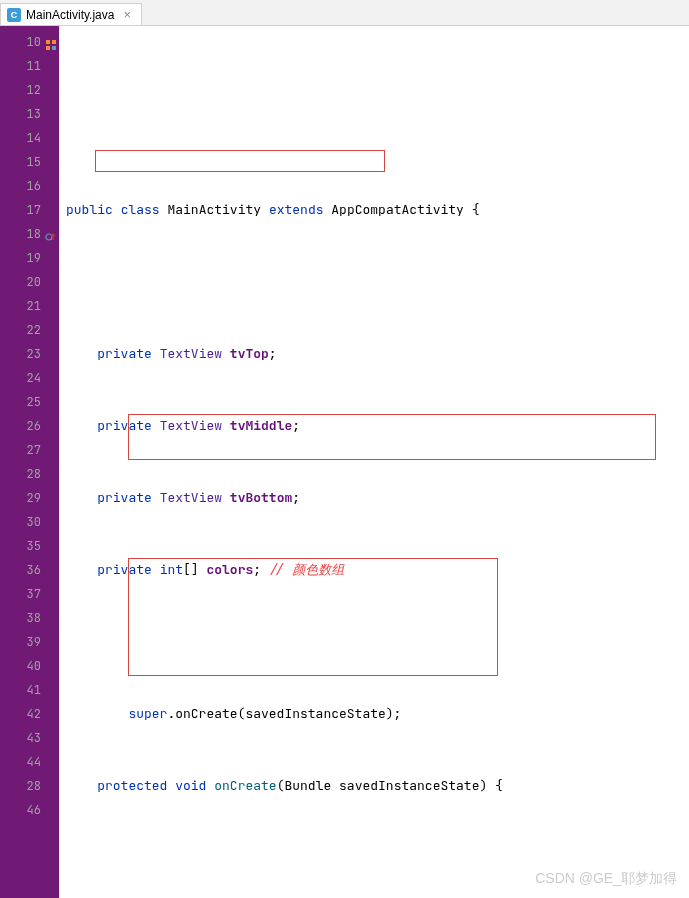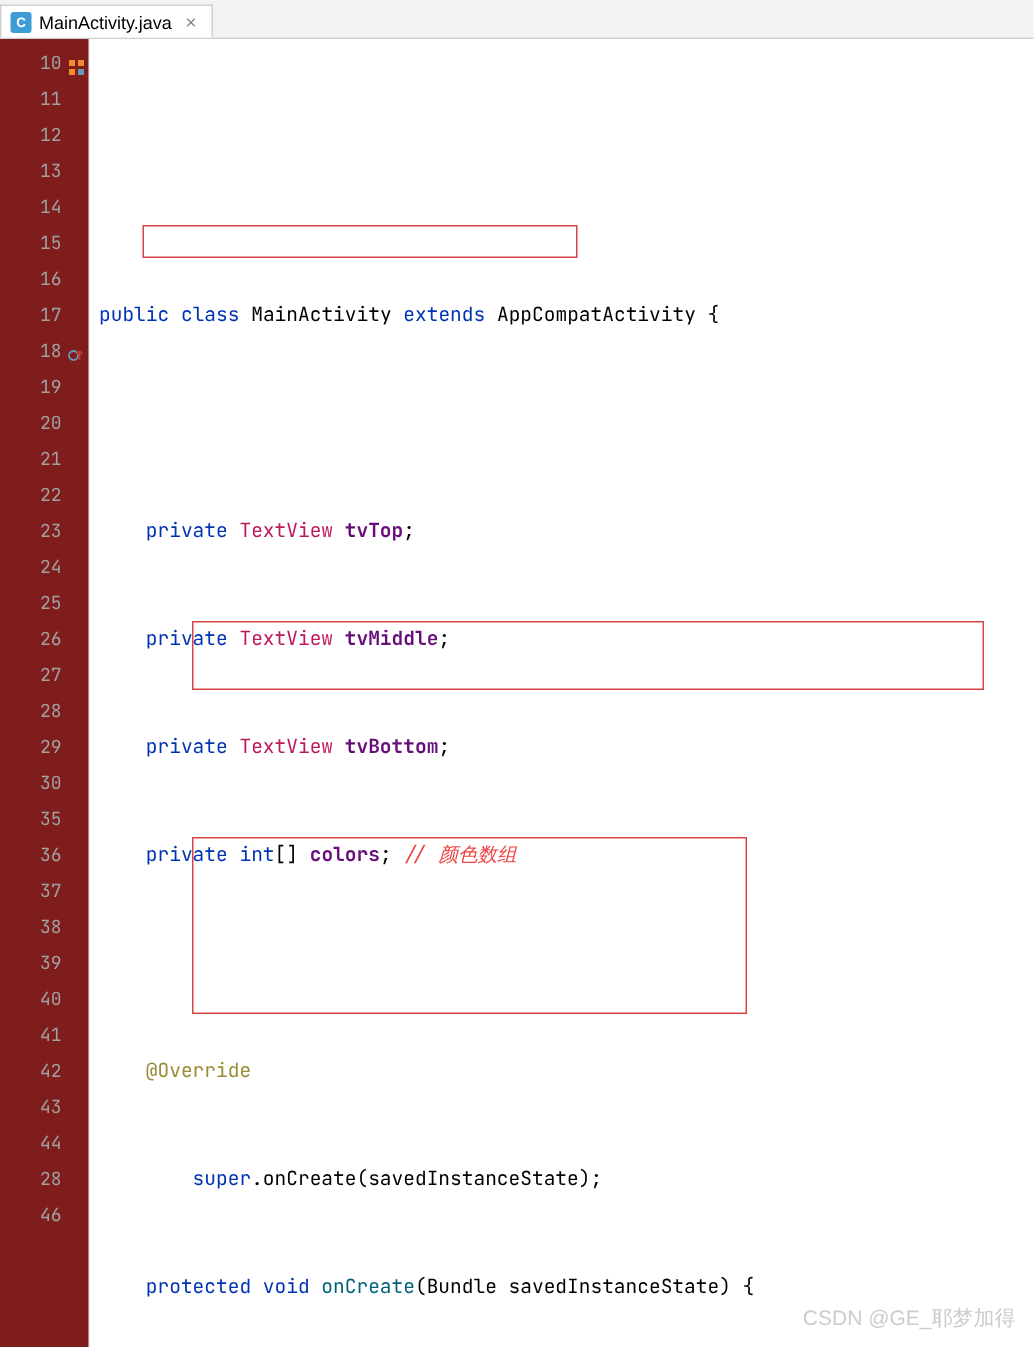--- a/index.html
+++ b/index.html
@@ -45,21 +45,21 @@
       font-size: 13px;
       cursor: pointer;
       margin-left: 4px;
     }
     .editor {
       display: flex;
       height: calc(100% - 26px);
     }
     .gutter {
       width: 60px;
-      background: #7f1d1d;
+      background: #701a75;
       border-right: 1px solid #eee;
       padding-top: 4px;
       text-align: right;
       color: #a0a0a0;
       user-select: none;
       font-size: 12px;
     }
     .gutter-row {
       height: 24px;
       line-height: 24px;
@@ -80,21 +80,21 @@
     .code {
       flex: 1;
       padding-top: 4px;
       padding-left: 6px;
       position: relative;
       line-height: 24px;
       white-space: pre;
     }
     .line { height: 24px; position: relative; }
     .kw { color: #0033b3; font-weight: normal; }
-    .type { color: #be185d; }
+    .type { color: #4c1d95; }
     .field { color: #660e7a; font-weight: bold; }
     .method { color: #00627a; }
     .annotation { color: #9a8b35; }
     .comment { color: #ef4444; font-style: italic; }
     .param { color: #000000; }
     .klass { color: #000000; }
     
     .red-box {
       position: absolute;
       border: 1px solid #d64541;
@@ -176,21 +176,20 @@
     <div class="red-box" style="left:68px; top:388px; width:528px; height:46px;"></div>
     <div class="red-box" style="left:68px; top:532px; width:370px; height:118px;"></div>
     
     <div class="line"><span class="kw">public</span> <span class="kw">class</span> <span class="klass">MainActivity</span> <span class="kw">extends</span> <span class="klass">AppCompatActivity</span><span> {</span></div>
     <div class="line"> </div>
     <div class="line">    <span class="kw">private</span> <span class="type">TextView</span> <span class="field">tvTop</span><span>;</span></div>
     <div class="line">    <span class="kw">private</span> <span class="type">TextView</span> <span class="field">tvMiddle</span><span>;</span></div>
     <div class="line">    <span class="kw">private</span> <span class="type">TextView</span> <span class="field">tvBottom</span><span>;</span></div>
     <div class="line">    <span class="kw">private</span> <span class="kw">int</span><span>[]</span> <span class="field">colors</span><span>;</span><span class="comment"> // 颜色数组</span></div>
     <div class="line"> </div>
-    <div class="line">    <span class="annotation">@Override</span></div>
     <div class="line">        <span class="kw">super</span><span>.onCreate(savedInstanceState);</span></div>
     <div class="line">    <span class="kw">protected</span> <span class="kw">void</span> <span class="method">onCreate</span><span>(Bundle </span><span class="param">savedInstanceState</span><span>) {</span></div>
     
     
     
     
     
     
     
     

